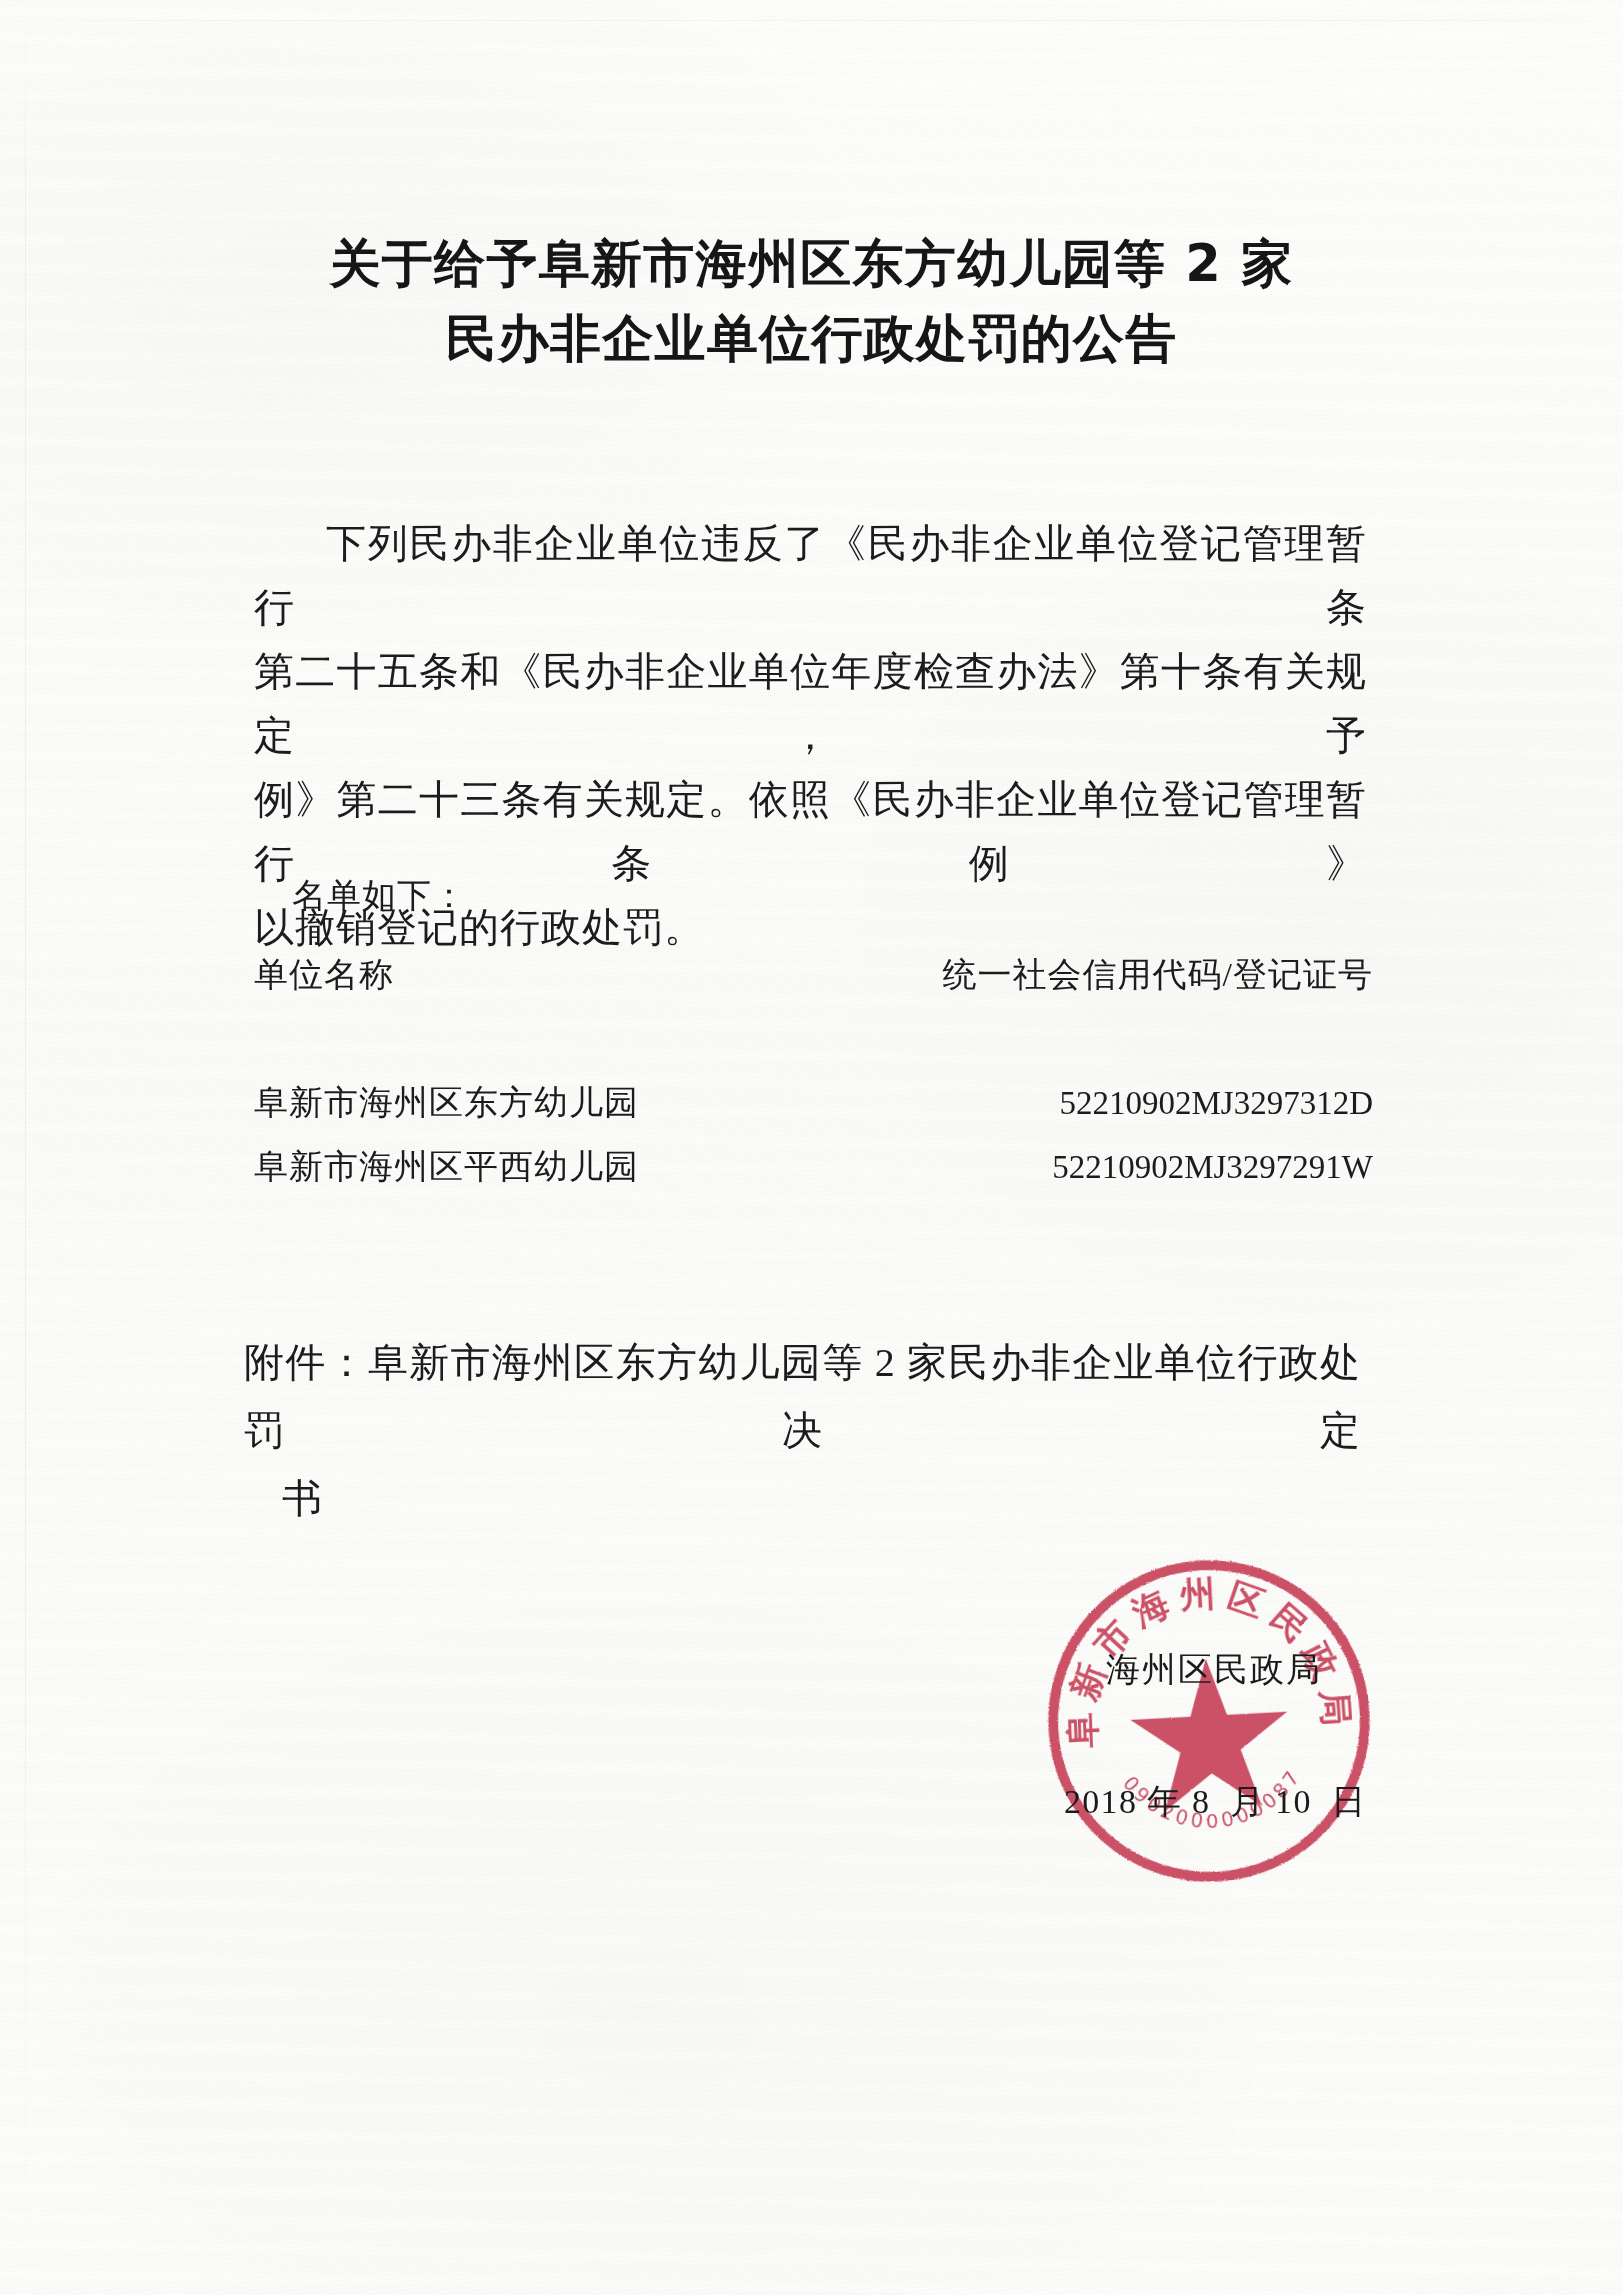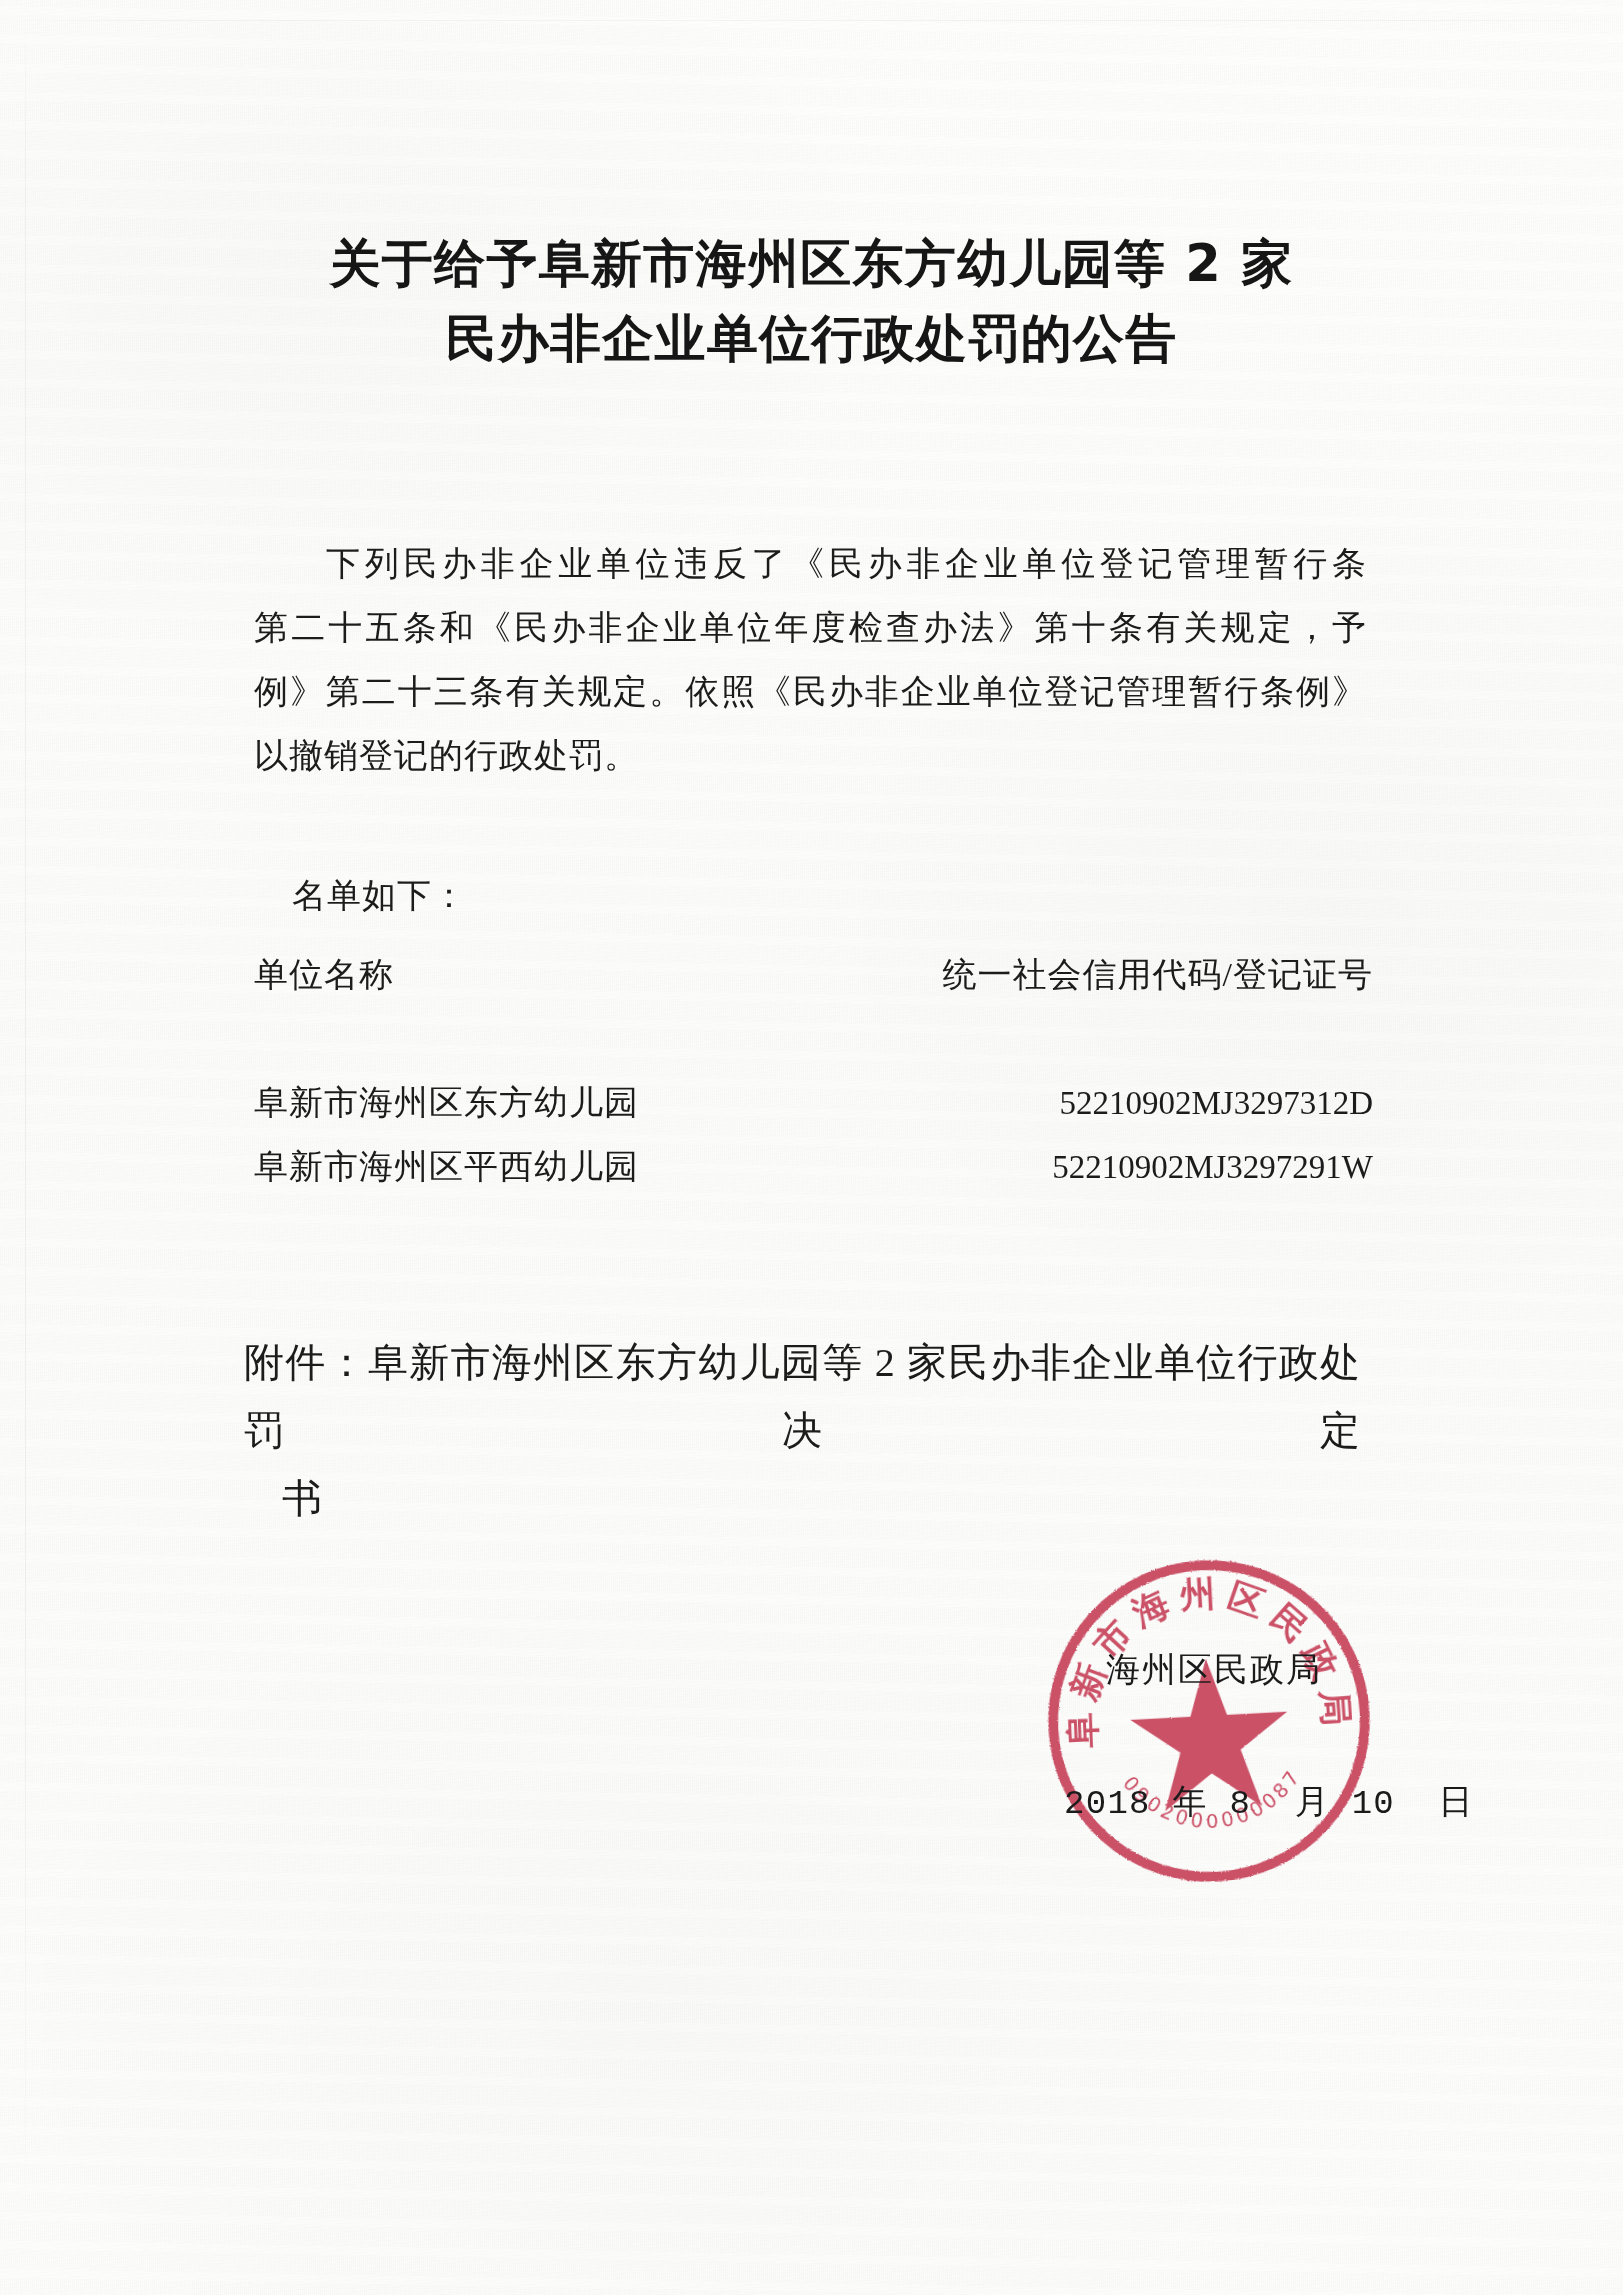--- a/index.html
+++ b/index.html
@@ -71,23 +71,23 @@
     letter-spacing: 1.3px;
     color: #161616;
   }
   .doc-title .tline { display: block; }
   .doc-title .tline + .tline { margin-top: 7.9px; }
 
   
   .body-block {
     position: absolute;
     left: 254px;
-    top: 532px;
+    top: 512px;
     width: 1113px;
-    font-size: 34px;
+    font-size: 40px;
     line-height: 64px;
     letter-spacing: 1px;
     color: #1c1c1c;
   }
   .body-line { display: block; white-space: pre; }
   .body-line.indent2 { text-indent: 72px; }
   .body-line.just {
     white-space: normal;
     text-align: justify;
     text-align-last: justify;
@@ -163,21 +163,20 @@
   }
   .sign-date {
     position: absolute;
     left: 1064px;
     top: 1779px;
     font-size: 34px;
     letter-spacing: 1.3px;
     color: #1b1b1b;
     z-index: 5;
     white-space: pre;
-    font-family: Liberation Mono, monospace;
   }
 
   
   .seal {
     position: absolute;
     left: 1042px;
     top: 1554px;
     width: 334px;
     height: 334px;
     z-index: 2;

